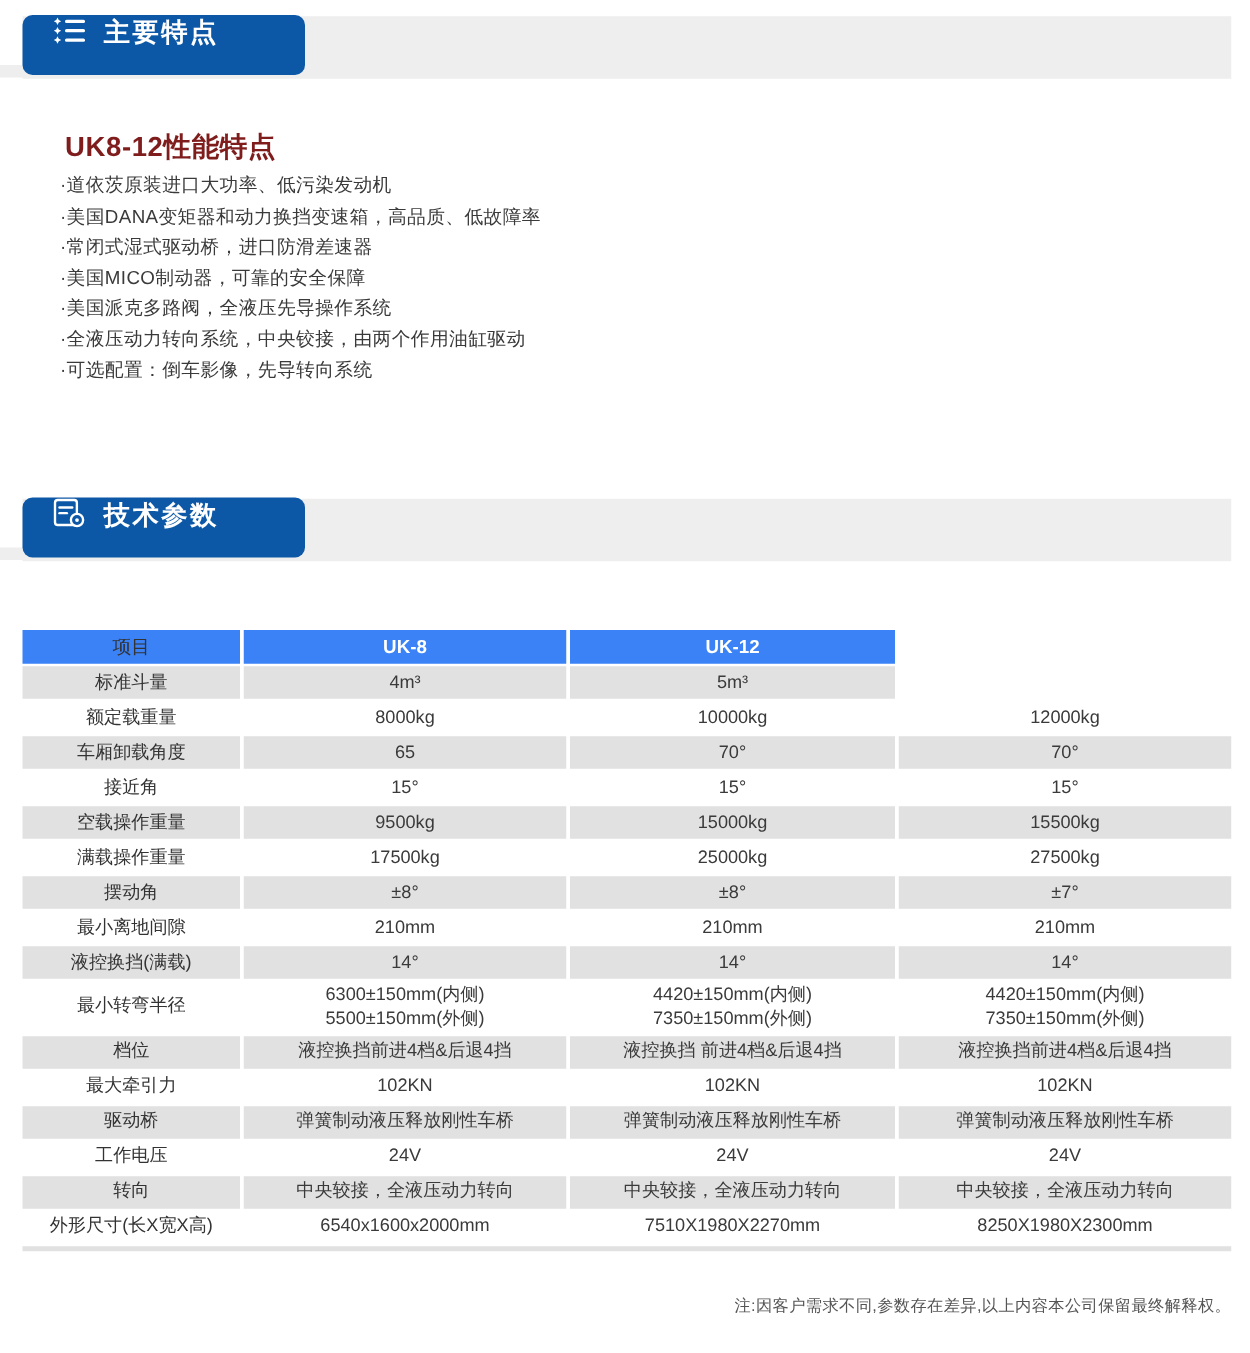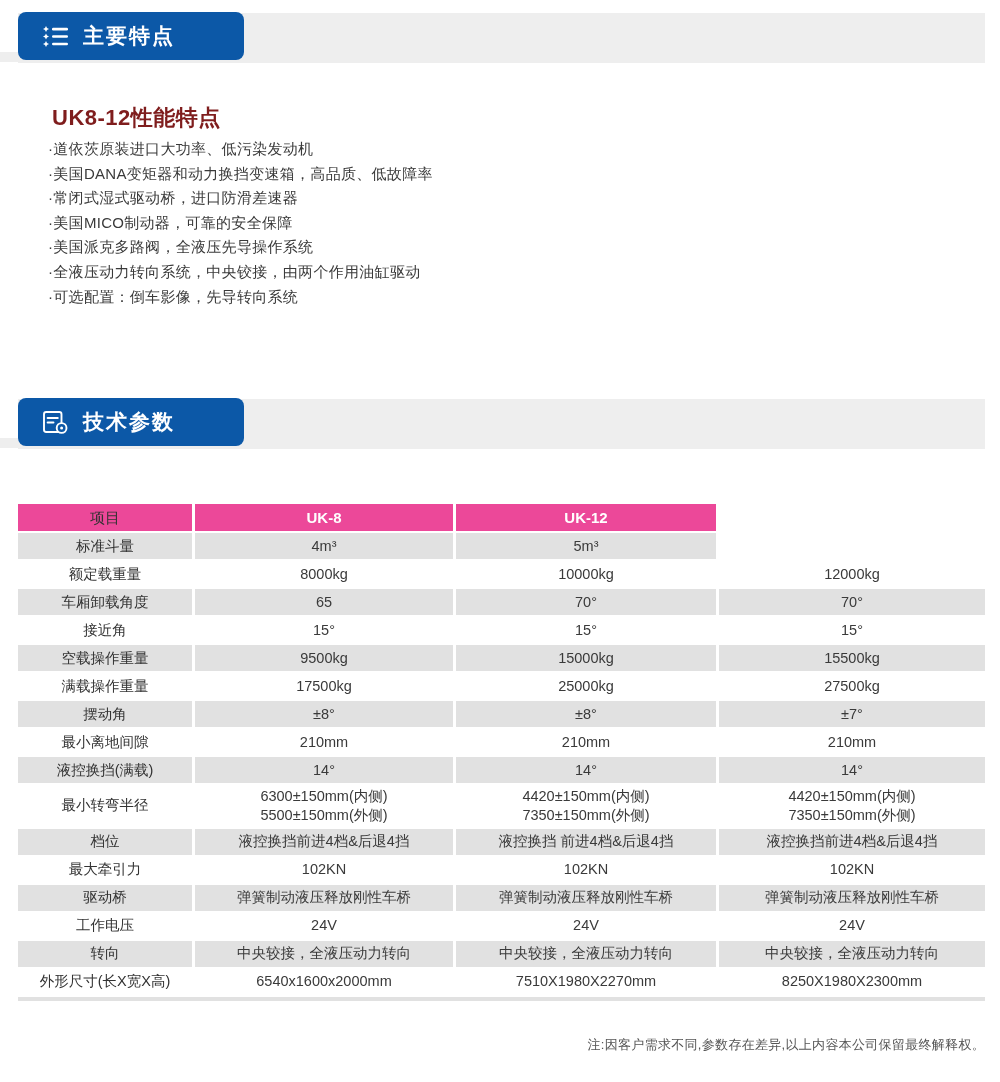--- a/index.html
+++ b/index.html
@@ -4,36 +4,36 @@
 <style>
   * { margin:0; padding:0; box-sizing:border-box; }
   html,body { background:#ffffff; }
   body { font-family:"Liberation Sans","DejaVu Sans",sans-serif; color:#3a3a3a; }
   .page { position:relative; width:1000px; height:1082px; background:#ffffff; overflow:hidden; }
 
   
   .strip { position:absolute; left:18px; width:967px; height:50px; background:#eeeeee; }
   .strip-tail { position:absolute; left:0; width:20px; height:10px; background:#eeeeee; }
   .banner { position:absolute; left:18px; width:226px; height:48px; background:#0c58a7;
-            border-radius:8px; display:flex; align-items:center; padding-left:24px; }
+            border-radius:8px; display:flex; padding-left:24px; }
   .banner .icon { width:27px; height:25px; margin-right:14px; flex:none; }
   .banner .banner-label { color:#ffffff; font-size:21px; font-weight:bold; letter-spacing:2px; }
 
   
   .feat-heading { position:absolute; left:52px; top:103px; color:#7f1d1d; font-size:22px; font-weight:bold; letter-spacing:0.5px; }
   .feature-list { position:absolute; left:48px; top:137px; width:900px; }
   .feature-item { font-size:15px; line-height:24.6px; color:#3a3a3a; letter-spacing:0.3px; }
 
   
   .spec-table { position:absolute; left:18px; top:504px; width:967px; }
   .trow { display:grid; grid-template-columns:174px 258px 260px 1fr; column-gap:3px; margin-bottom:2px; }
   .cell { display:flex; align-items:center; justify-content:center; text-align:center;
           min-height:26px; padding:2px 8px; font-size:14.5px; line-height:1.3;
           white-space:pre-line; background:#ffffff; }
-  .thead .cell { background:#ec4899; color:#ffffff; font-weight:bold; font-size:15px; min-height:27px; }
+  .thead .cell { background:#3b82f6; color:#ffffff; font-weight:bold; font-size:15px; min-height:27px; }
   .trow.odd .cell { background:#e1e1e1; }
   .trow.even .cell { background:#ffffff; }
   .cell.label { font-weight:500; color:#333333; }
   .table-bottom { height:4px; background:#e1e1e1; }
 
   
   .footnote { position:absolute; right:15px; top:1036px; font-size:13px; color:#555555; letter-spacing:0.3px;margin-left:28px; }
 </style>
 </head>
 <body>

